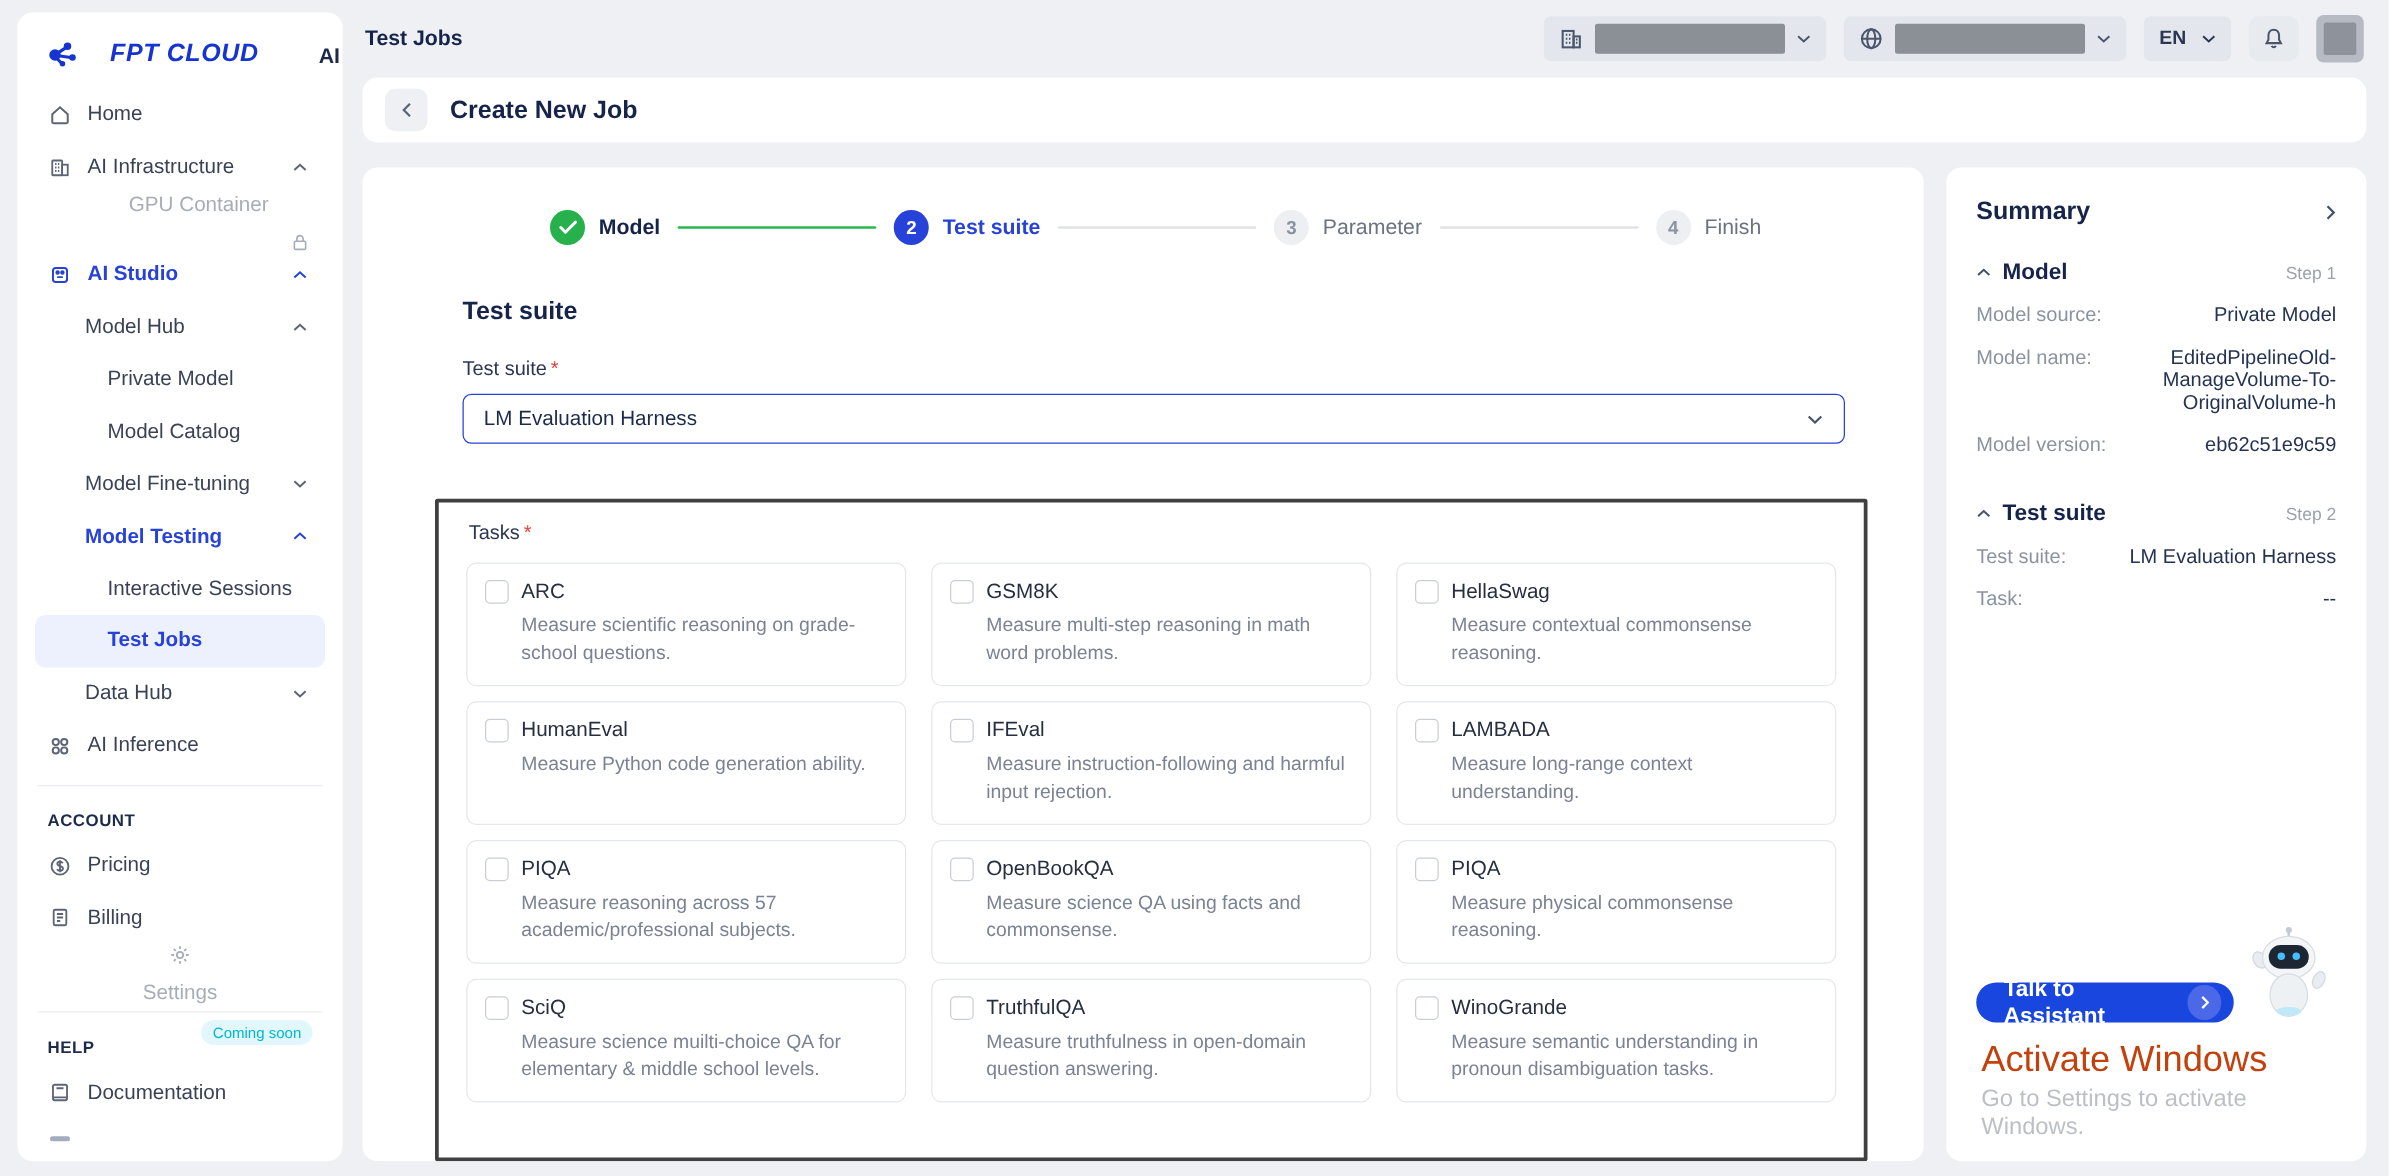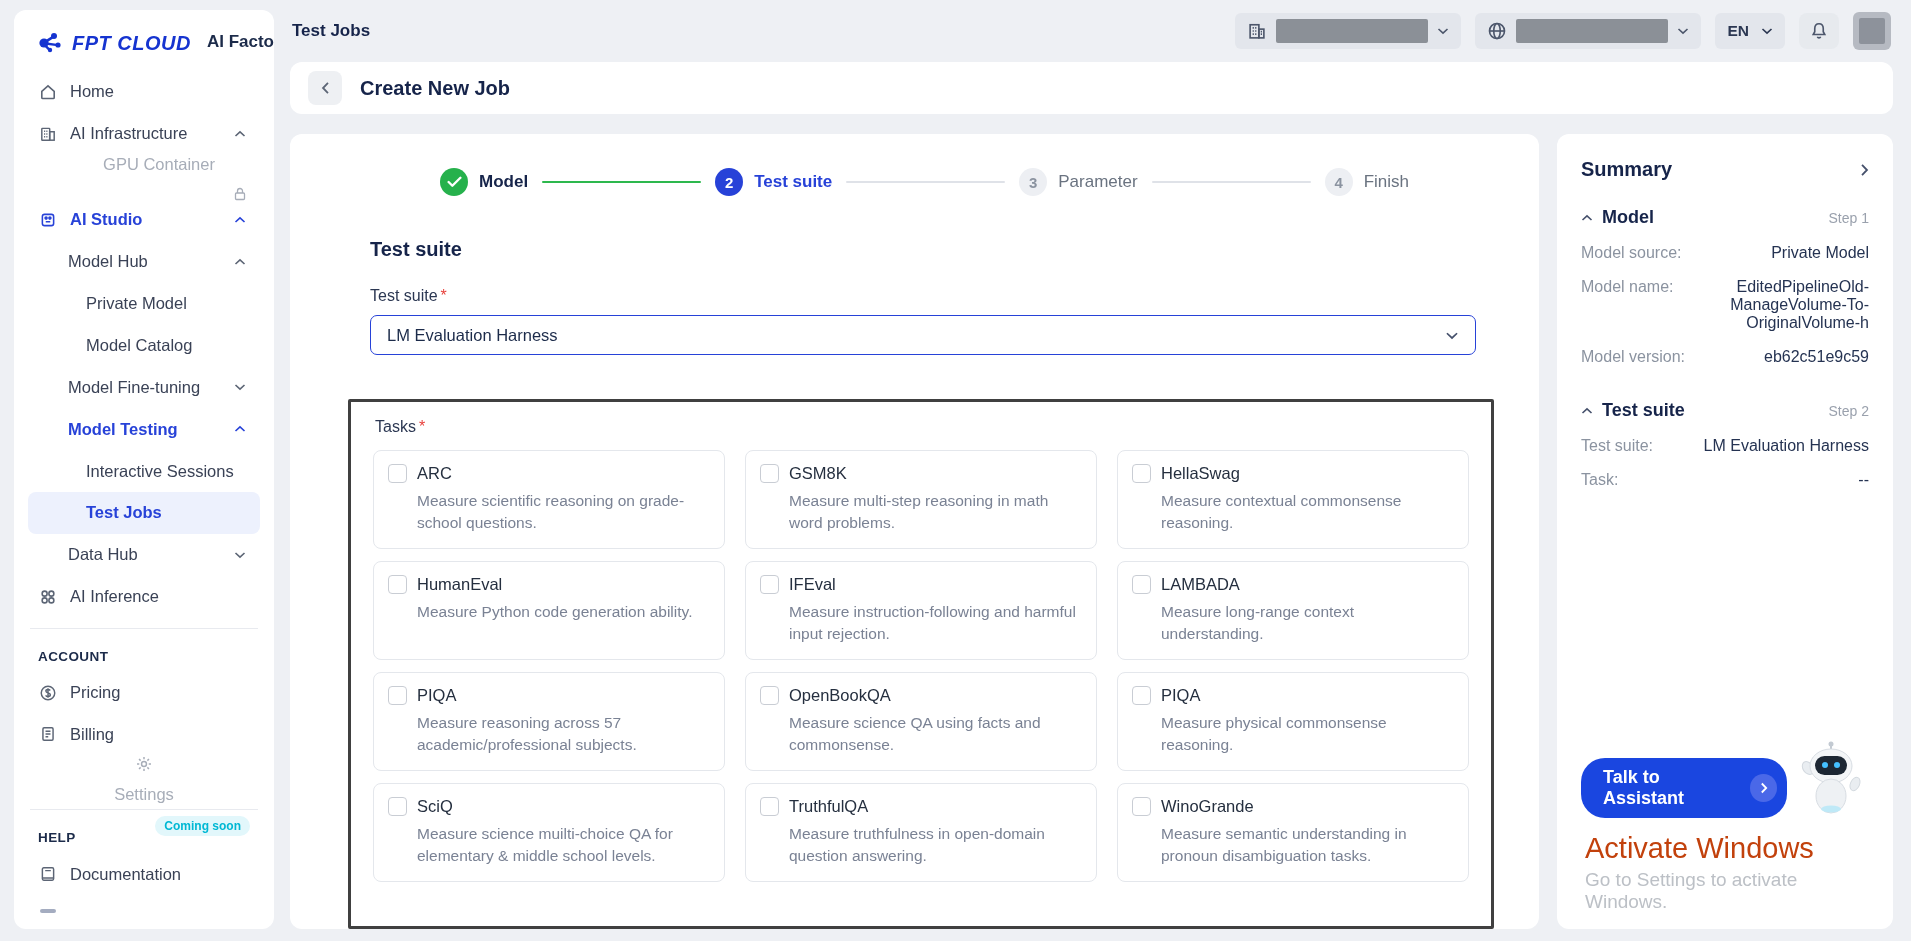--- a/index.html
+++ b/index.html
@@ -10,41 +10,41 @@
     color:#1c2b4a;
     display:flex;
     padding:10px 18px 12px 14px;
     gap:16px;
   }
   
   .sidebar {
     width:260px; min-width:260px; background:#ffffff; border-radius:12px;
     padding:18px 14px 10px 14px; display:flex; flex-direction:column; overflow:hidden;
   }
-  .logo-row { display:flex; align-items:flex-start; gap:8px; padding:4px 6px 16px 10px; }
+  .logo-row { display:flex; align-items:flex-end; gap:24px; padding:4px 6px 16px 10px; }
   .brand { color:#1634d0; font-weight:800; font-style:italic; font-size:20px; letter-spacing:.5px; white-space:nowrap; }
   .logo-div { width:1px; height:20px; background:#c6cad1; }
   .product { color:#1c2b4a; font-weight:600; font-size:17px; white-space:nowrap; }
   .nav-item {
     display:flex; align-items:center; gap:12px; height:44px; padding:0 10px;
     font-size:16.5px; color:#3a4256; border-radius:8px; cursor:pointer; white-space:nowrap;
   }
   .nav-item .ml { margin-left:auto; }
   .nav-item.lv1 { padding-left:40px; }
   .nav-item.lv2 { padding-left:58px; }
   .nav-item.blue { color:#2742d8; font-weight:600; }
   .nav-item.disabled { color:#a7adb8; cursor:default;flex-direction:column; }
   .nav-item.active-bg { background:#edf1fd; color:#2742d8; font-weight:600; }
   .nav-icon { display:inline-flex; width:20px; justify-content:center; color:#5c6575; }
   .nav-item.blue .nav-icon { color:#2742d8; }
   .nav-item.disabled .nav-icon { color:#a7adb8; }
   .side-divider { height:1px; background:#e8eaef; margin:10px 2px; }
   .section-label { font-size:13.5px; font-weight:700; color:#1c2b4a; letter-spacing:.4px; padding:10px 10px 8px 10px; }
   .badge-soon {
-    margin-left:auto; font-size:12px; font-weight:700; color:#00b8d4;
+    margin-left:auto; font-size:12px; font-weight:400; color:#00b8d4;
     background:#e2f7fb; border-radius:10px; padding:3px 9px;
   }
   .stub-dash { width:16px; height:4px; background:#8d97b0; border-radius:2px; margin:14px 0 6px 12px; opacity:.8; }
   
   .main-col { flex:1; display:flex; flex-direction:column; min-width:0; }
   .topbar { display:flex; align-items:center; height:42px; padding:0 2px; }
   .topbar-title { font-size:17px; font-weight:600; color:#16244a; }
   .topbar-right { margin-left:auto; display:flex; align-items:center; gap:14px; }
   .pill {
     display:flex; align-items:center; gap:9px; background:#e3e6ec; border-radius:6px;
@@ -127,21 +127,21 @@
   .sec-caret { color:#45506b; cursor:pointer; display:inline-flex; }
   .sec-title { font-size:18px; font-weight:700; color:#16244a; }
   .sec-step { margin-left:auto; font-size:14px; color:#9aa1ad; }
   .sum-row { display:flex; gap:12px; margin-top:16px; align-items:flex-start; }
   .sum-label { font-size:16px; color:#8b93a0; white-space:nowrap; }
   .sum-value { margin-left:auto; font-size:16px; color:#253352; text-align:right; word-break:break-word; }
   .sec-gap { margin-top:34px; }
   .panel-spacer { flex:1; }
   .assistant-row { display:flex; align-items:flex-end; gap:8px; justify-content:center; padding-right:4px; }
   .assistant-btn {
-    background:#1a46e0; border-radius:24px; height:60px; padding:0 10px 0 22px;
+    background:#1a46e0; border-radius:24px; height:32px; padding:0 10px 0 22px;
     display:flex; align-items:center; gap:12px; color:#ffffff; font-size:18px; font-weight:600; cursor:pointer;
   }
   .assistant-circ { width:28px; height:28px; border-radius:50%; background:#4a68e8; display:flex; align-items:center; justify-content:center; color:#ffffff; }
   .watermark { margin-top:14px; padding-left:4px; }
   .wm-title { font-size:29px; color:#c2410c; font-weight:400; }
   .wm-sub { font-size:19px; color:#bcc0c6; margin-top:4px; }
   svg { display:block; }
 </style>
 </head>
 <body>

